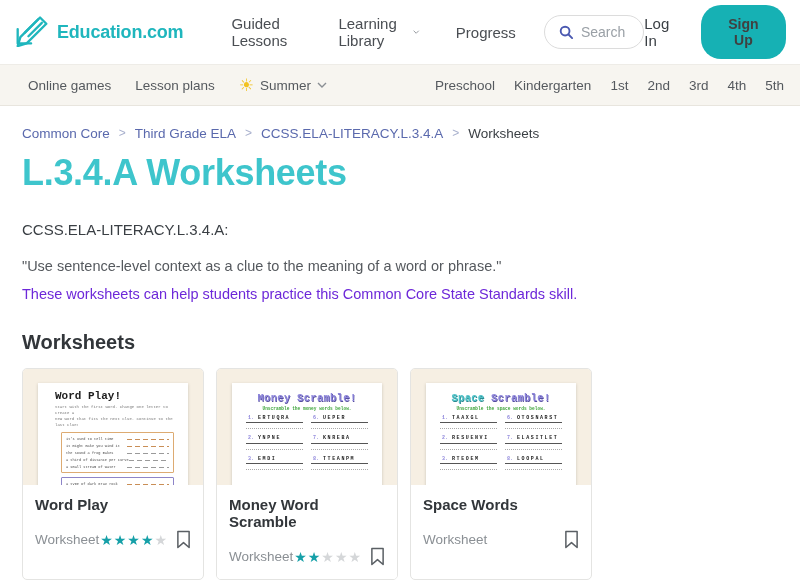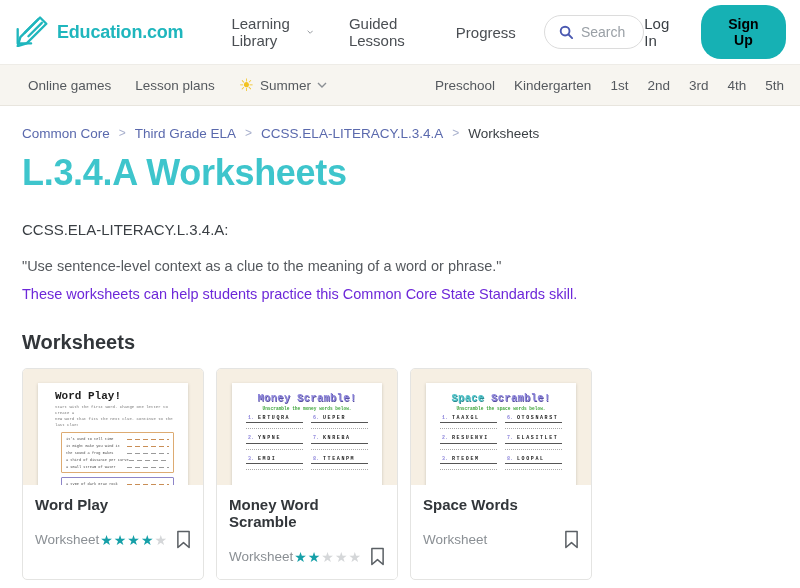--- a/index.html
+++ b/index.html
@@ -11,21 +11,21 @@
   .logo { display:flex; align-items:center; gap:7px; cursor:pointer; }
   .logo-text { color:#1fb6bd; font-size:18px; font-weight:700; letter-spacing:-0.2px; }
   .main-nav { display:flex; align-items:center; gap:36px; margin-left:48px; font-size:15px; color:#4a4e53; }
   .nav-item { display:flex; align-items:center; gap:6px; cursor:pointer; }
   .chev { width:10px; height:6px; }
   .search-pill { display:flex; align-items:center; gap:7px; margin-left:28px;
     border:1px solid #dcdcdc; border-radius:18px; padding:8px 18px 8px 14px;
     color:#9aa0a6; font-size:14px; background:#fff; }
   .spacer { flex:1; }
   .login { font-size:15px; color:#3a3f44; margin-right:24px; cursor:pointer; }
-  .signup { background:#16b1b4; color:#000000; border:none; border-radius:20px;
+  .signup { background:#16b1b4; color:#404040; border:none; border-radius:20px;
     padding:11px 22px; font-size:14px; font-weight:700; cursor:pointer; }
 
   
   .subnav { display:flex; align-items:center; height:42px; background:#f7f5f0;
     border-top:1px solid #eeece7; border-bottom:1px solid #e8e5de;
     padding:0 16px 0 28px; font-size:13.5px; color:#55595e; }
   .subnav-left { display:flex; align-items:center; gap:24px; }
   .subnav-item { cursor:pointer; }
   .summer { display:flex; align-items:center; gap:6px; cursor:pointer; }
   .sun { color:#f2c21f; font-size:17px; line-height:1; }
@@ -94,28 +94,28 @@
         <path d="M4 18 v16 h15"></path>
         <path d="M7 27 L29 5 l7 7 L14 34 l-10 3 3-10 z"></path>
         <path d="M12 22 L27 7"></path>
           <path d="M16 26 L31 11"></path>
       </svg>
     </span>
     <span class="logo-text">Education.com</span>
   </div>
   <div class="main-nav">
     <div class="nav-item">
+        <span>Guided Lessons</span>
+      </div>
+    <div class="nav-item">
       <span>Learning Library</span>
       <svg class="chev" viewBox="0 0 10 6" fill="none" stroke="#8a8f94" stroke-width="1.4">
           <path d="M1 1 L5 5 L9 1"></path>
         </svg>
     </div>
-    <div class="nav-item">
-        <span>Guided Lessons</span>
-      </div>
     <div class="nav-item">
         <span>Progress</span>
       </div>
   </div>
   <div class="search-pill">
     <svg width="15" height="15" viewBox="0 0 16 16" fill="none" stroke="#4a58b0" stroke-width="2" stroke-linecap="round">
         <circle cx="6.5" cy="6.5" r="4.7"></circle>
         <path d="M10.4 10.4 L14 14"></path>
       </svg>
     <span>Search</span>

